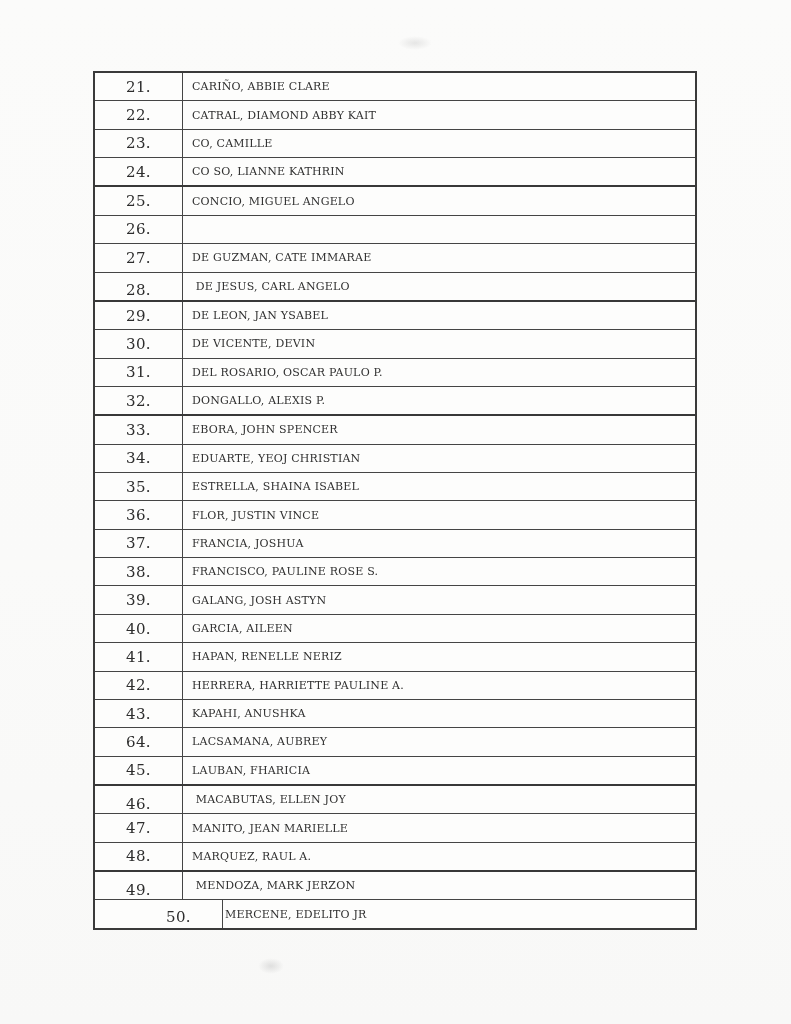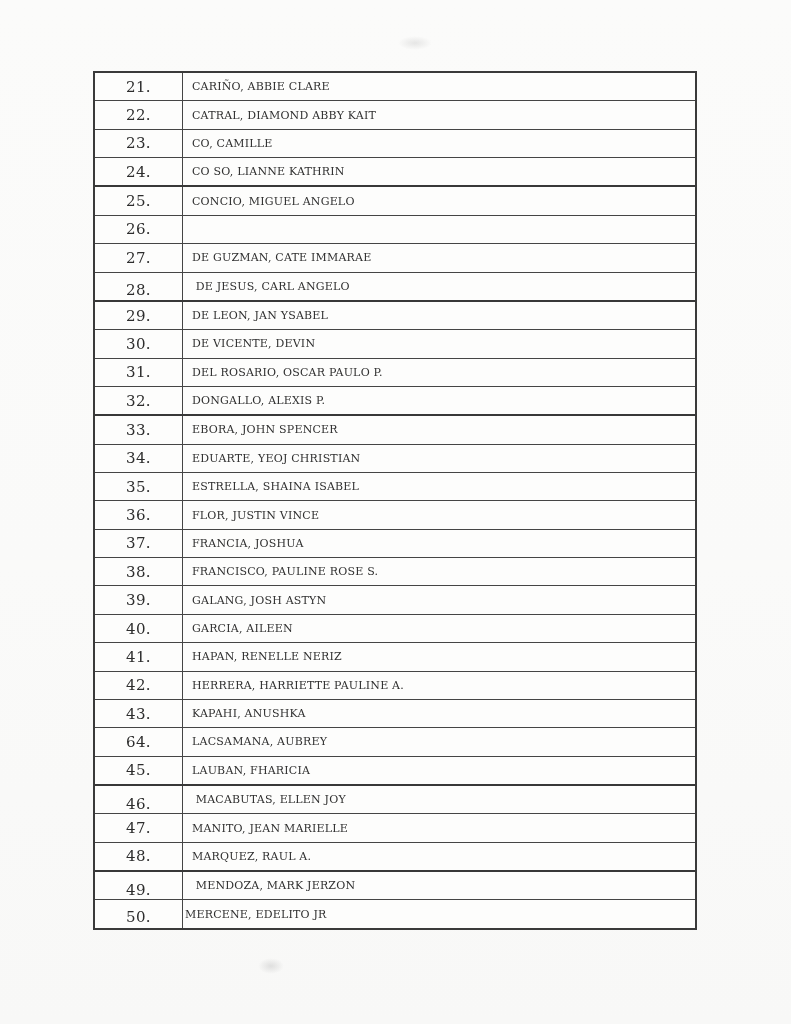--- a/index.html
+++ b/index.html
@@ -39,20 +39,21 @@
     align-items: stretch;
     border-bottom: 1px solid #454545;
     min-height: 0;
   }
   .row.thick {
     border-bottom-width: 2px;
     border-bottom-color: #383838;
   }
   .row:last-child {
     border-bottom: none;
+    padding-left: 40px;
   }
   .cell-num {
     width: 88px;
     box-sizing: border-box;
     border-right: 1px solid #454545;
     display: flex;
     align-items: center;
     justify-content: center;
     font-size: 15px;
     color: #2d2d2d;

